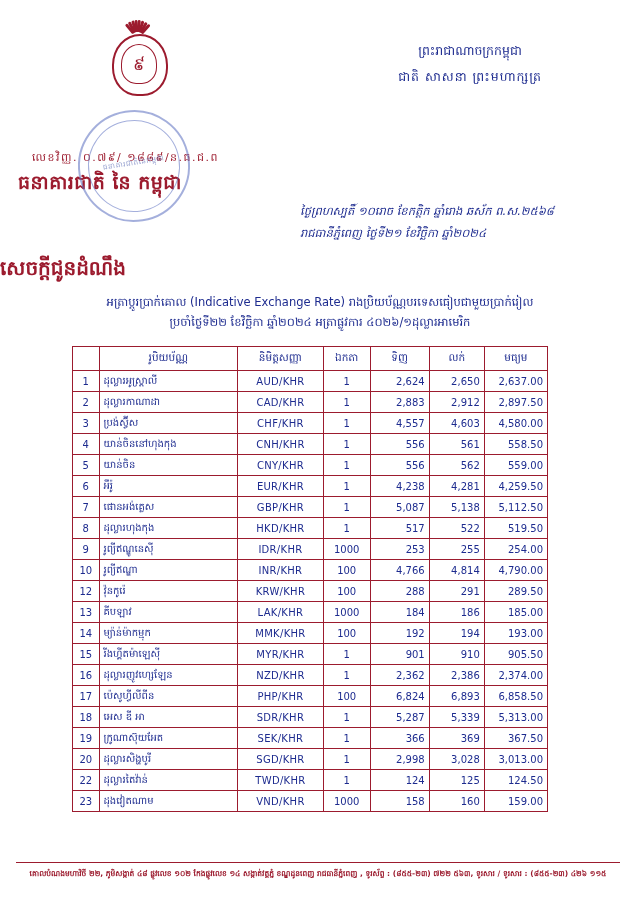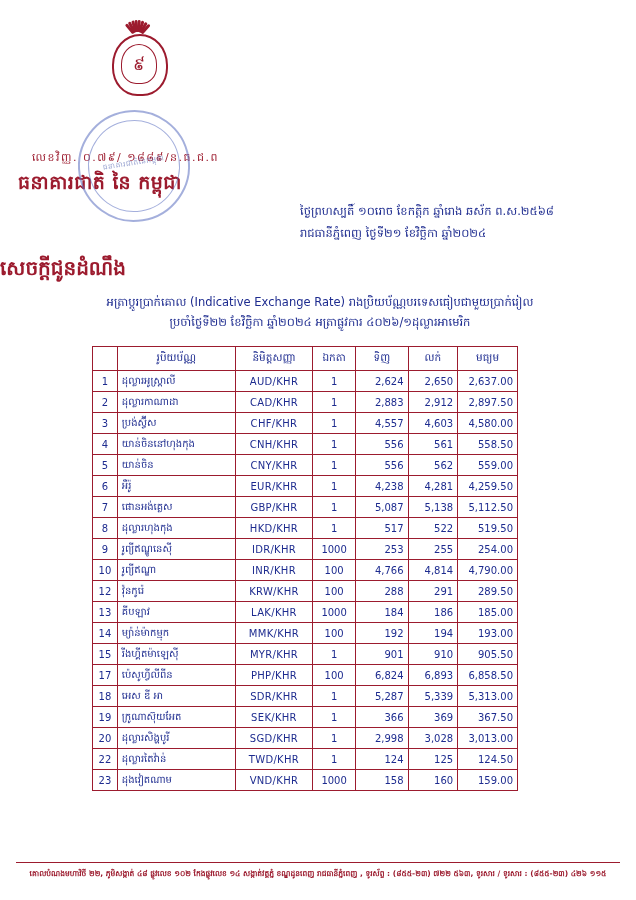--- a/index.html
+++ b/index.html
@@ -146,20 +146,21 @@
 
   .date-lines {
     position: absolute;
     left: 300px;
     top: 200px;
     width: 320px;
     text-align: left;
     color: #1d2b8f;
     font-size: 11.5px;
     line-height: 22px;
+    font-style: italic;
   }
 
   
   .doc-title {
     position: absolute;
     left: 0;
     top: 255px;
     width: 636px;
     text-align: left;
     color: #9c1b2e;
@@ -175,23 +176,23 @@
     width: 520px;
     text-align: center;
     color: #1d2b8f;
     font-size: 11.5px;
     line-height: 20px;
   }
 
   
   table.rates {
     position: absolute;
-    left: 92px;
+    left: 72px;
     top: 346px;
-    width: 426px;
+    width: 476px;
     border-collapse: collapse;
     font-size: 10px;
     color: #1d2b8f;
   }
   table.rates th, table.rates td {
     border: 1px solid #9c1b2e;
     height: 21px;
     padding: 0 4px;
     box-sizing: border-box;
   }
@@ -237,20 +238,24 @@
     font-weight: bold;
   }
 </style>
 </head>
 <body>
 
 <div class="page">
 
   <div class="header">
 
+    <div class="kingdom">
+      <span class="line1">ព្រះរាជាណាចក្រកម្ពុជា</span>
+      <span class="line2">ជាតិ   សាសនា   ព្រះមហាក្សត្រ</span>
+    </div>
 
     <div class="logo-block">
       <div class="emblem">
         <div class="ray" style="transform:rotate(-40deg)"></div>
         <div class="ray" style="transform:rotate(-28deg)"></div>
         <div class="ray" style="transform:rotate(-16deg)"></div>
         <div class="ray" style="transform:rotate(-5deg)"></div>
         <div class="ray" style="transform:rotate(6deg)"></div>
         <div class="ray" style="transform:rotate(18deg)"></div>
         <div class="ray" style="transform:rotate(30deg)"></div>
@@ -411,20 +416,29 @@
       <tr>
         <td class="c-no">15</td>
         <td class="c-name">រីងហ្គីតម៉ាឡេស៊ី</td>
         <td class="c-code">MYR/KHR</td>
         <td class="c-unit">1</td>
         <td class="c-buy">901</td>
         <td class="c-sell">910</td>
         <td class="c-mid">905.50</td>
       </tr>
       <tr>
+        <td class="c-no">16</td>
+        <td class="c-name">ដុល្លារញូវហ្សេឡែន</td>
+        <td class="c-code">NZD/KHR</td>
+        <td class="c-unit">1</td>
+        <td class="c-buy">2,362</td>
+        <td class="c-sell">2,386</td>
+        <td class="c-mid">2,374.00</td>
+      </tr>
+      <tr>
         <td class="c-no">17</td>
         <td class="c-name">ប៉េសូហ្វីលីពីន</td>
         <td class="c-code">PHP/KHR</td>
         <td class="c-unit">100</td>
         <td class="c-buy">6,824</td>
         <td class="c-sell">6,893</td>
         <td class="c-mid">6,858.50</td>
       </tr>
       <tr>
         <td class="c-no">18</td>

